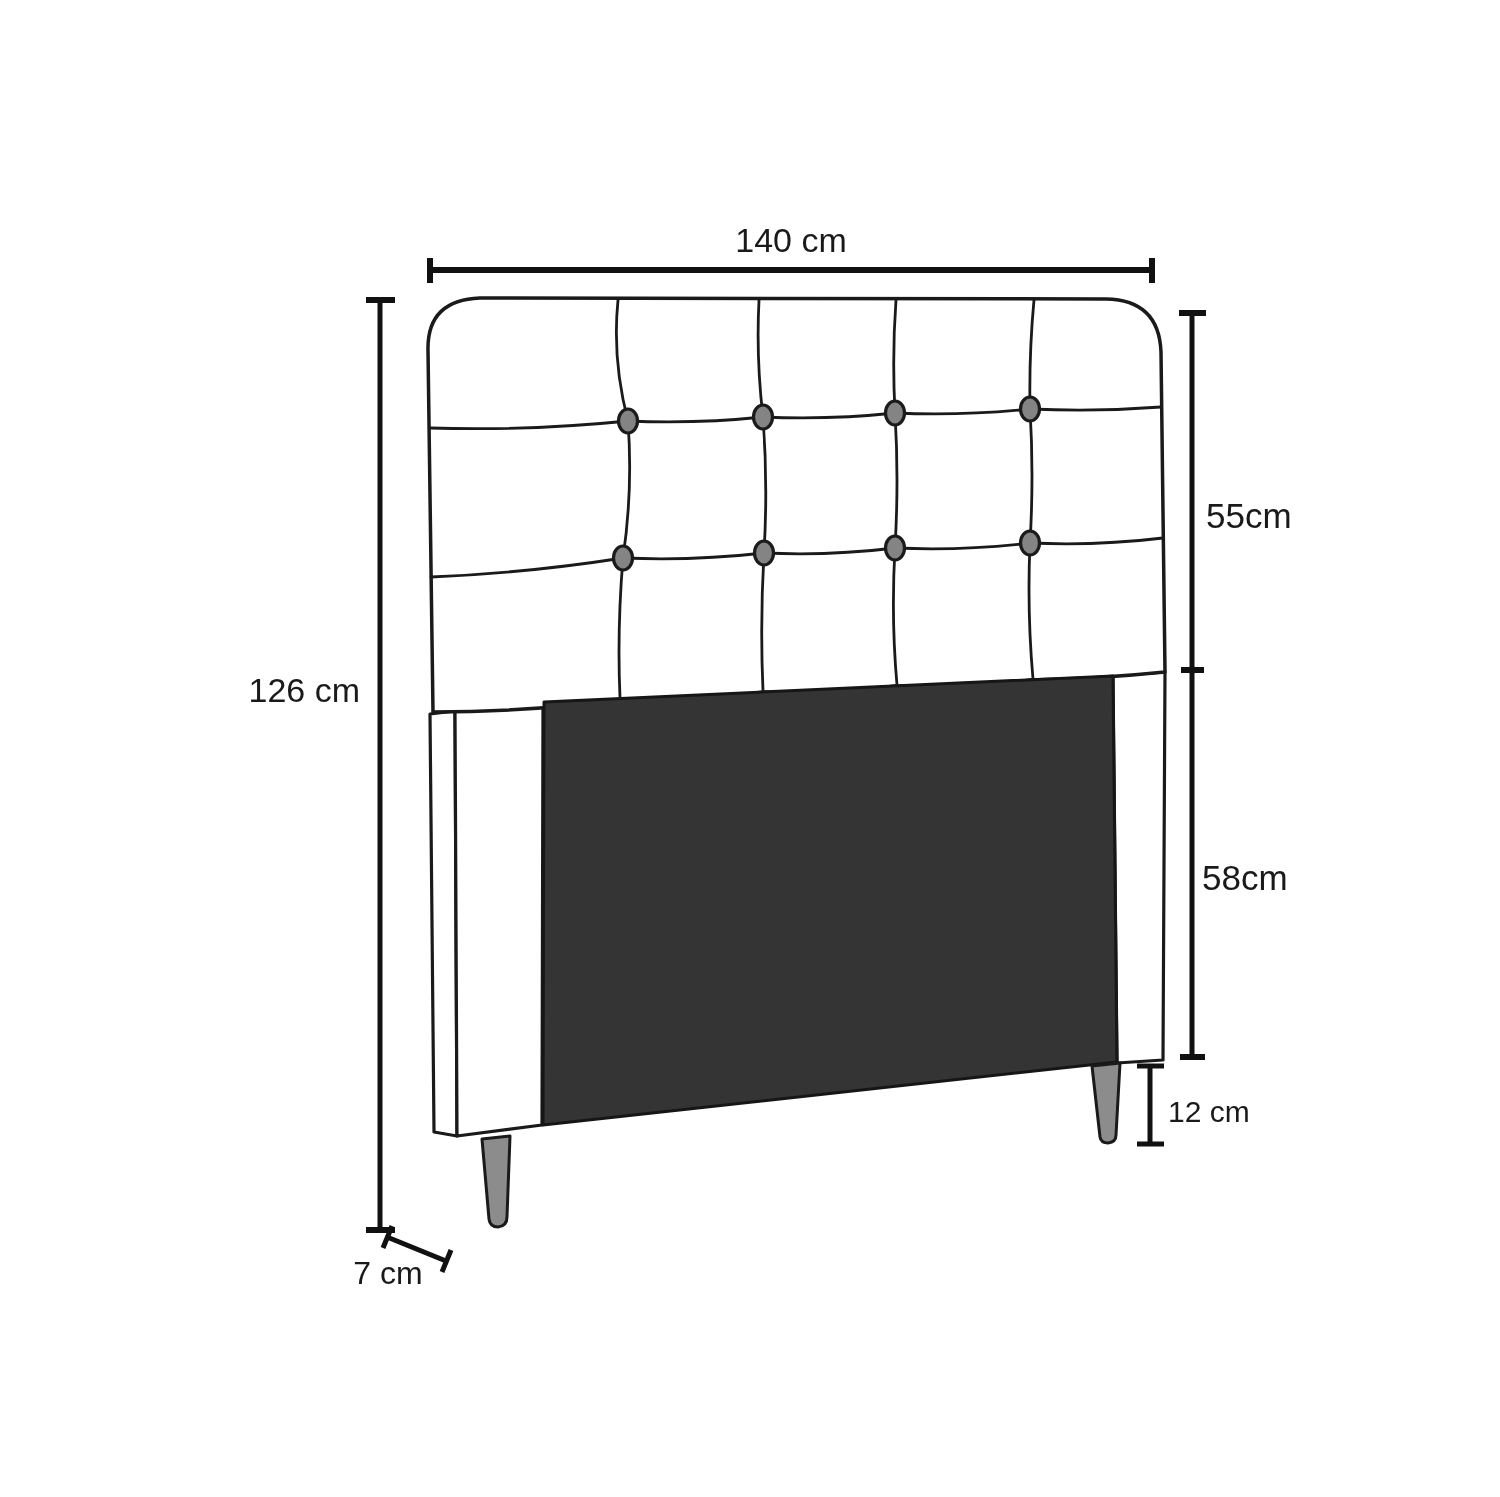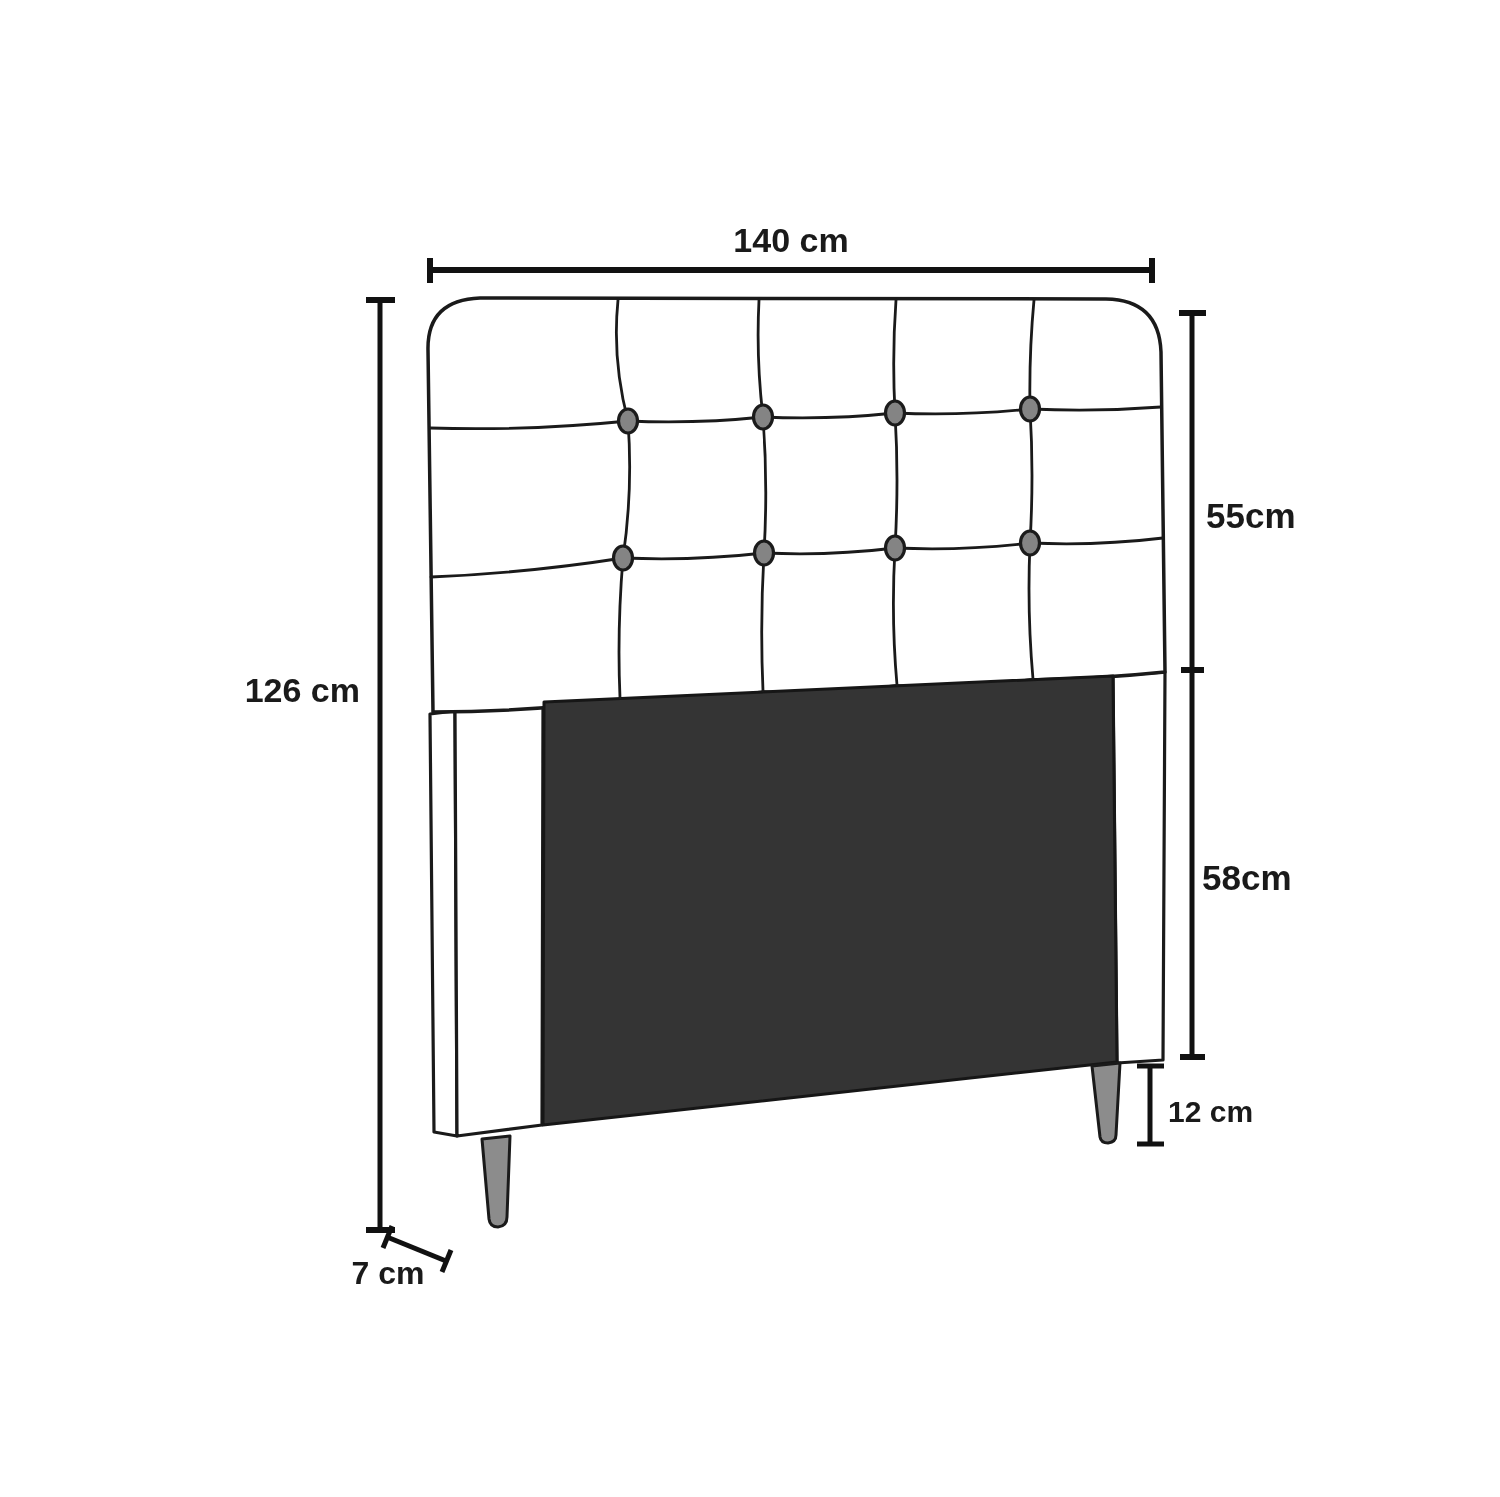--- a/index.html
+++ b/index.html
@@ -6,21 +6,20 @@
     margin: 0;
     padding: 0;
     background: #ffffff;
   }
   .canvas {
     position: relative;
     width: 1500px;
     height: 1497px;
     background: #ffffff;
     font-family: "Liberation Sans", "DejaVu Sans", sans-serif;
-    font-weight: bold;
   }
   svg { display: block; }
   .dim-label {
     font-family: "Liberation Sans", "DejaVu Sans", sans-serif;
     fill: #1a1a1a;
   }
 </style>
 </head>
 <body>
 

